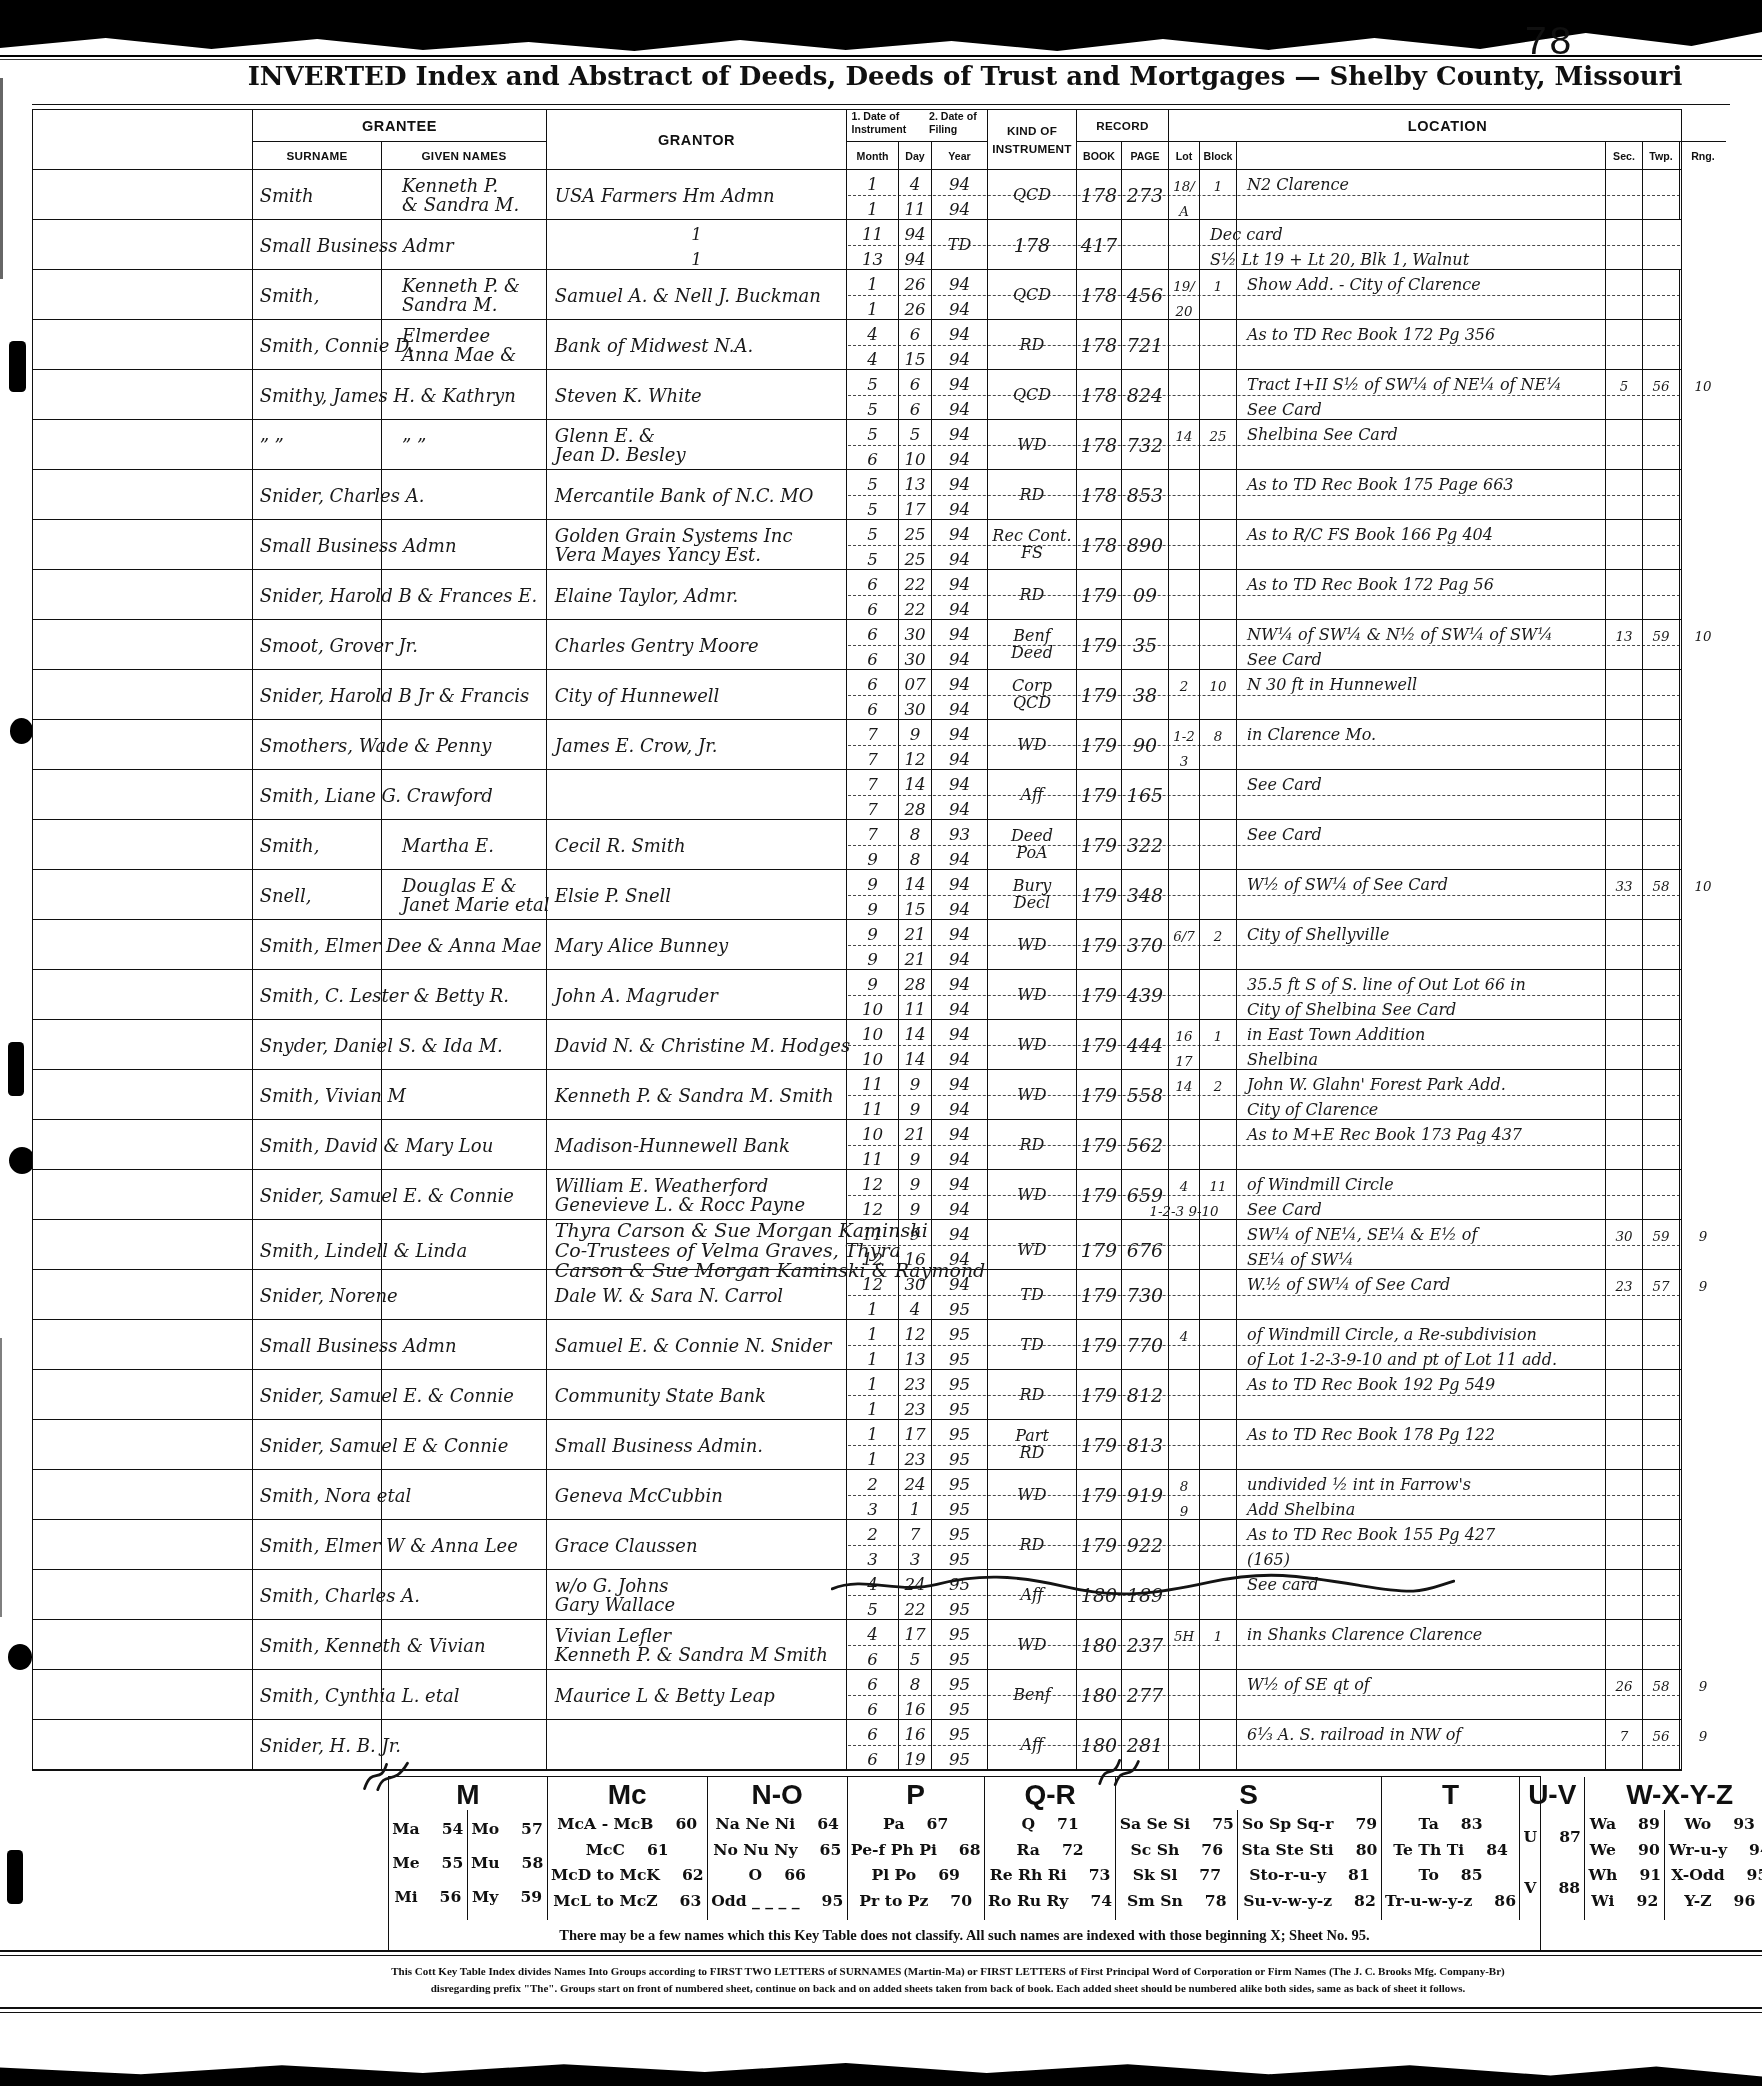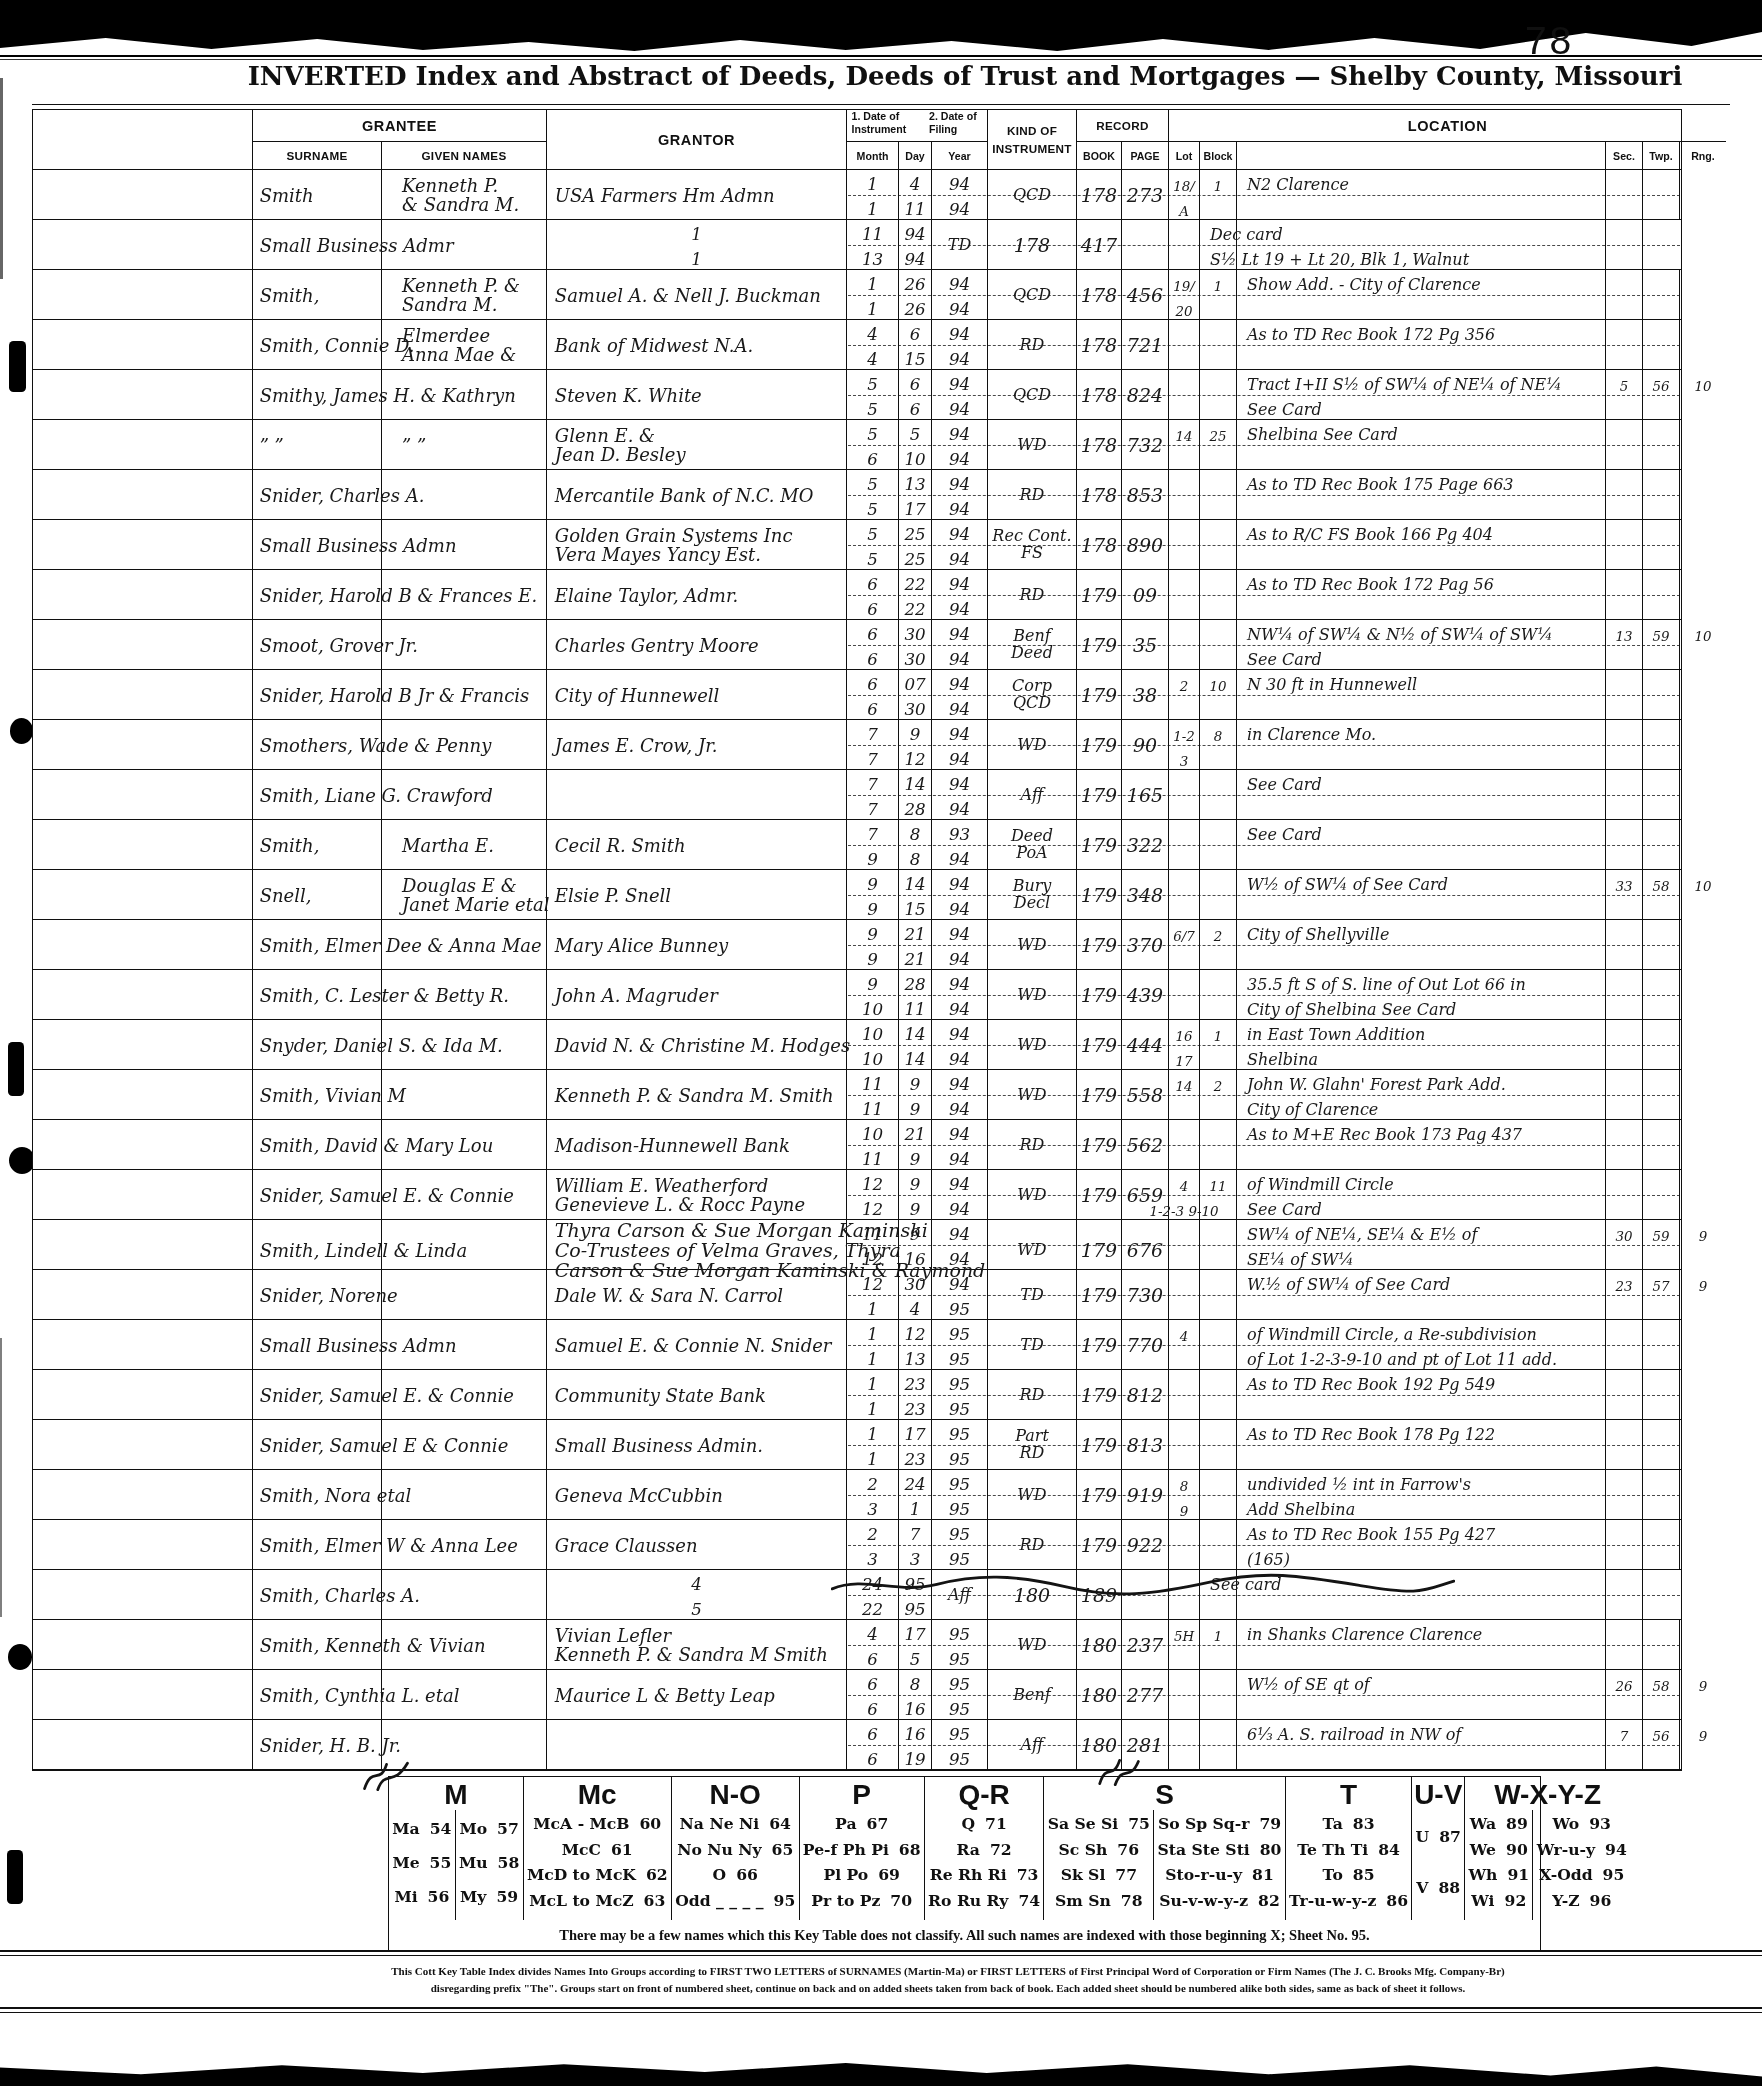--- a/index.html
+++ b/index.html
@@ -77,21 +77,21 @@
   .kgroup:last-child{border-right:none;}
   .kgroup:nth-child(1){flex-grow:246;} .kgroup:nth-child(2){flex-grow:265;}
   .kgroup:nth-child(3){flex-grow:201;} .kgroup:nth-child(4){flex-grow:181;}
   .kgroup:nth-child(5){flex-grow:185;} .kgroup:nth-child(6){flex-grow:336;}
   .kgroup:nth-child(7){flex-grow:209;} .kgroup:nth-child(8){flex-grow:139;}
   .kgroup:nth-child(9){flex-grow:303;}
   .kheader{text-align:center;font-weight:800;font-size:28px;height:33px;line-height:35px;font-family:"Liberation Sans",sans-serif;}
   .kcols{display:flex;flex:1;}
   .kcol{flex:1;display:flex;flex-direction:column;justify-content:space-around;padding:1.1px 3.3px 6.7px;}
   .kcol + .kcol{border-left:1.7px solid #101010;}
-  .kentry{display:flex;justify-content:center;gap:10px;font-family:"DejaVu Serif",serif;font-weight:700;font-size:15.6px;white-space:nowrap;}
+  .kentry{display:flex;justify-content:center;gap:22px;font-family:"DejaVu Serif",serif;font-weight:700;font-size:15.6px;white-space:nowrap;}
   .knote{height:30px;display:flex;align-items:center;justify-content:center;
          font-family:"Liberation Serif",serif;font-weight:700;font-size:14.5px;}
   
   .rule{position:absolute;left:0;width:1762px;background:#101010;}
   .fine{position:absolute;left:134px;width:1628px;text-align:center;
         font-family:"Liberation Serif",serif;font-weight:700;font-size:11px;line-height:1.55;}
   .penmark{position:absolute;z-index:5;}
 </style>
 </head>
 <body>
@@ -1795,20 +1795,25 @@
   <div class="grid16 entry">
     <div class="cell vr3"></div>
     <div class="cell ncell vr">
       <span class="hw nm">Smith,  Charles A.</span>
       <span class="hw nm"></span>
     </div>
     <div class="cell ncell giv vr3">
       <span class="hw nm"></span>
       <span class="hw nm"></span>
     </div>
+    <div class="cell ncell gra vr3">
+      <span class="hw nm">w/o G. Johns</span>
+      <span class="hw nm">Gary Wallace</span>
+      <span class="hw nm"></span>
+    </div>
     <div class="cell vr">
       <div class="half hw">4</div>
       <div class="half hw">5</div>
     </div>
     <div class="cell vr">
       <div class="half hw">24</div>
       <div class="half hw">22</div>
     </div>
     <div class="cell vr3">
       <div class="half hw">95</div>

